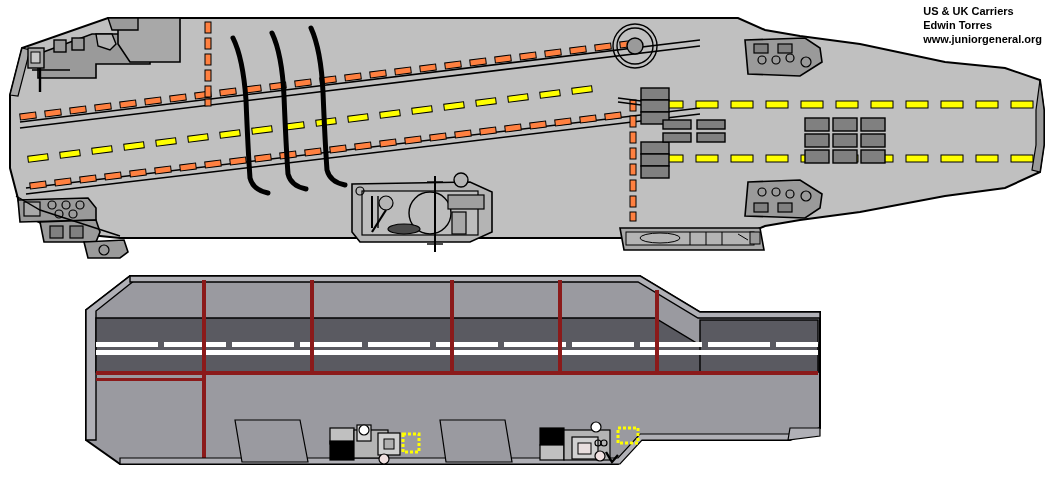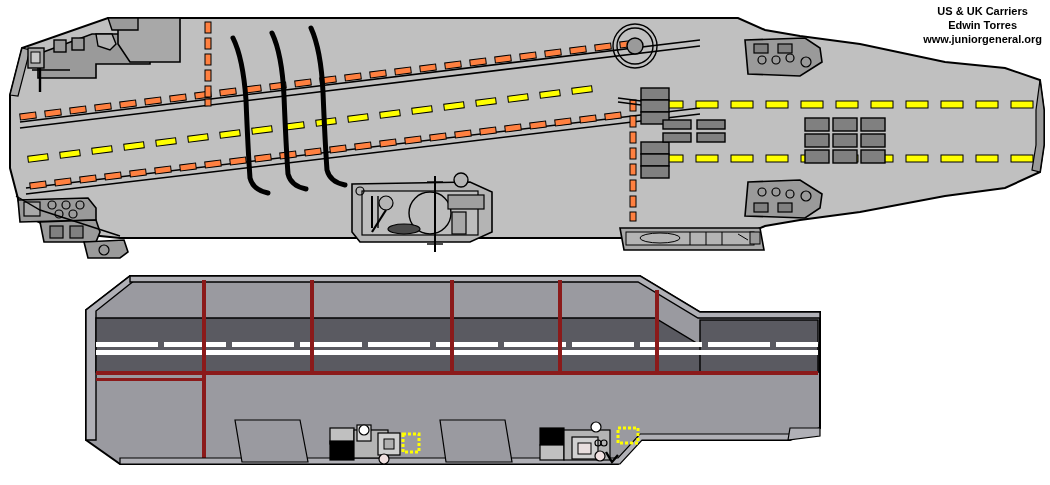--- a/index.html
+++ b/index.html
@@ -1,18 +1,18 @@
 <!DOCTYPE html>
 <html><head>
 <meta charset="utf-8">
 <style>
   html,body{margin:0;padding:0;background:#ffffff;}
   body{font-family:"Liberation Sans",sans-serif;}
   #stage{position:relative;width:1050px;height:485px;background:#ffffff;overflow:hidden;}
-  #credits{position:absolute;right:8px;top:4px;text-align:center;font-size:11px;font-weight:bold;color:#000;line-height:14px;}
+  #credits{position:absolute;right:8px;top:4px;text-align:left;font-size:11px;font-weight:bold;color:#000;line-height:14px;}
   #credits div{white-space:nowrap;}
   svg{position:absolute;left:0;top:0;}
 </style>
 </head>
 <body>
 
 <div id="stage">
 
   <div id="credits">
     <div>US &amp; UK Carriers</div>

